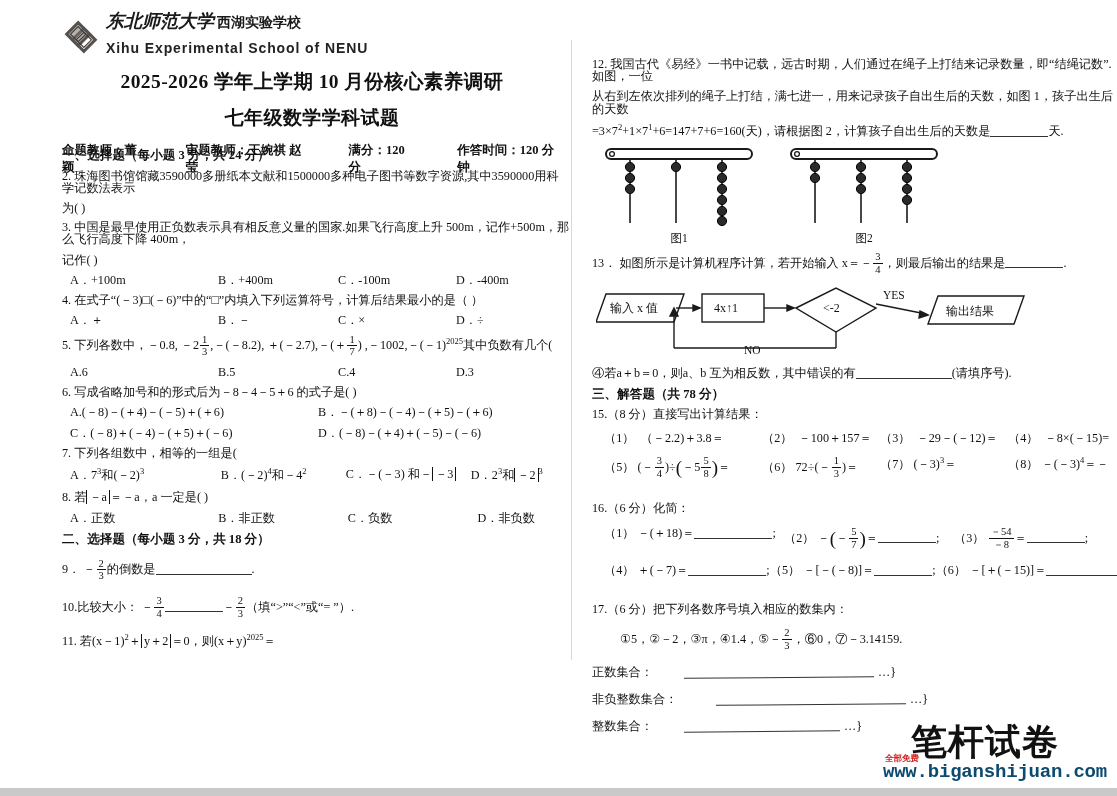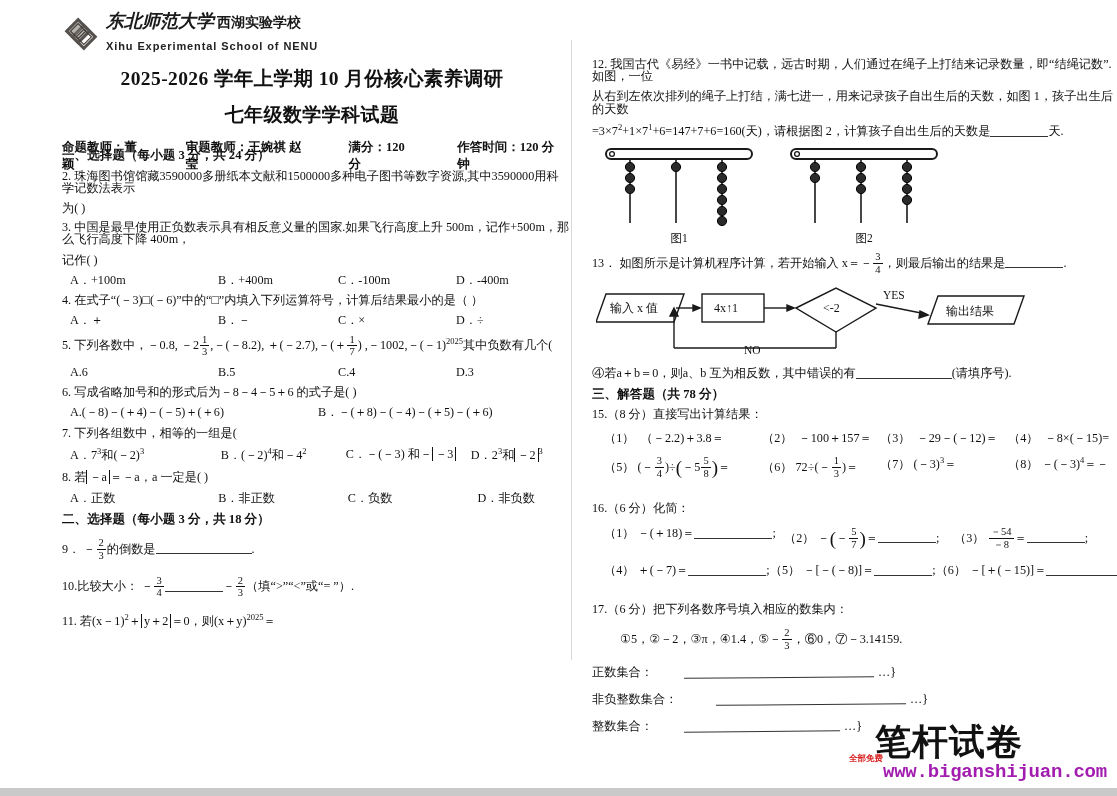--- a/index.html
+++ b/index.html
@@ -69,21 +69,21 @@
     color: #1a1a1a;
   }
   .logo-cn-sub {
     font-family: "Liberation Sans", sans-serif;
     font-weight: bold;
     font-size: 14px;
     color: #1a1a1a;
   }
   .logo-en {
     font-family: "Liberation Sans", sans-serif;
-    font-size: 11px;
+    font-size: 14px;
     font-weight: bold;
     letter-spacing: 0.9px;
     color: #222222;
     margin-top: 11px;
   }
   .doc-title {
     text-align: center;
     font-size: 19.5px;
     font-weight: bold;
     margin-top: 12px;
@@ -239,24 +239,23 @@
     font-family: "Liberation Sans", sans-serif;
     font-size: 8.5px;
     font-weight: bold;
     color: #d81f1f;
     letter-spacing: 0px;
   }
   .wm-url {
     font-family: "Liberation Mono", "DejaVu Sans Mono", monospace;
     font-size: 19px;
     font-weight: bold;
-    color: #a21caf;
+    color: #0c4a6e;
     margin-top: 3px;
     letter-spacing: -0.2px;
-    margin-left: 36px;
   }
 </style>
 </head>
 <body>
 
 <div id="page">
 
   <div class="fold-line"></div>
 
   <div class="header">
@@ -334,20 +333,24 @@
         <span class="opt">D.3</span>
       </div>
     </div>
 
     <div class="q">
       <span class="q-text">6. 写成省略加号和的形式后为－8－4－5＋6 的式子是(      )</span>
       <div class="opts opts-2x">
         <span class="opt">A.(－8)－(＋4)－(－5)＋(＋6)</span>
         <span class="opt">B．－(＋8)－(－4)－(＋5)－(＋6)</span>
       </div>
+      <div class="opts opts-2x">
+        <span class="opt">C．(－8)＋(－4)－(＋5)＋(－6)</span>
+        <span class="opt">D．(－8)－(＋4)＋(－5)－(－6)</span>
+      </div>
     </div>
 
     <div class="q">
       <span class="q-text">7. 下列各组数中，相等的一组是(</span>
       <div class="opts opts-c">
         <span class="opt"><span>A．7</span><sup>3</sup><span>和(－2)</span><sup>3</sup></span>
         <span class="opt"><span>B．(－2)</span><sup>4</sup><span>和－4</span><sup>2</sup></span>
         <span class="opt"><span>C．－(－3) 和－</span><span class="abs">－3</span></span>
         <span class="opt"><span>D．2</span><sup>3</sup><span>和</span><span class="abs">－2</span><sup>3</sup></span>
       </div>

